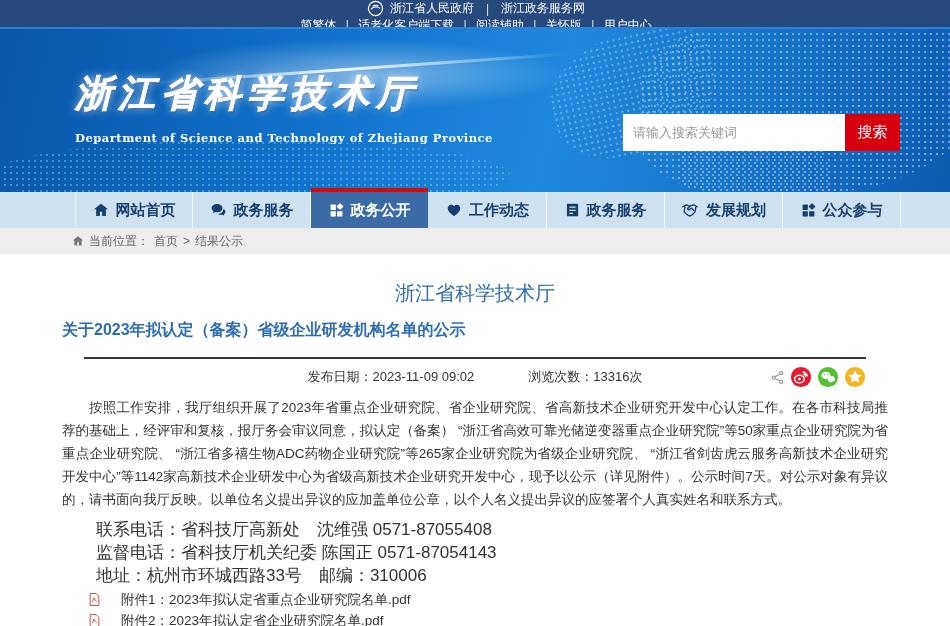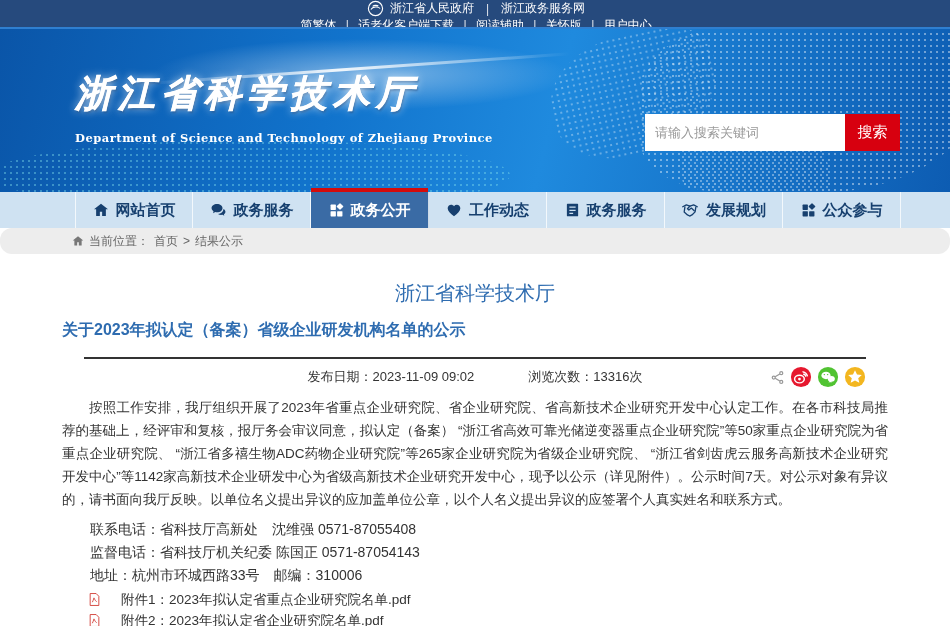--- a/index.html
+++ b/index.html
@@ -29,52 +29,52 @@
   .dots.wave { left:-10px; bottom:-18px; width:520px; height:70px; border-radius:50%;
                background-image:radial-gradient(rgba(130,225,235,.5) 1px, rgba(0,0,0,0) 1.3px); opacity:.8; }
   .flare { position:absolute; left:150px; top:38px; width:420px; height:3px;
            background:linear-gradient(90deg, rgba(255,255,255,0), rgba(255,255,255,.9) 45%, rgba(255,255,255,0));
            transform:rotate(-4deg); }
   .brand { position:absolute; left:75px; top:40px; color:#fff; }
   .brand .cn { font-family:"DejaVu Serif", "Liberation Serif", serif; font-style:italic; font-weight:bold;
                font-size:37px; letter-spacing:6px; text-shadow:0 0 8px rgba(255,255,255,.8), 1px 2px 2px rgba(10,60,120,.6);
                -webkit-text-stroke:.5px #fff; }
   .brand .en { margin-top:12px; font-size:11.5px; font-weight:bold; letter-spacing:.5px; font-family:"DejaVu Serif","Liberation Serif",serif; }
-  .search { position:absolute; right:50px; top:85px; display:flex; width:255px; height:37px; }
+  .search { position:absolute; right:50px; top:85px; display:flex; width:277px; height:37px; }
   .search input { flex:1; border:none; outline:none; padding:0 10px; font-size:13px; color:#333; }
   .search input::placeholder { color:#999; }
   .search button { width:55px; background:#d7000f; color:#fff; border:none; font-size:15px; cursor:pointer; }
 
   
   .nav { position:relative; height:36px; background:#cfe2f2; display:flex; padding-left:75px; }
   .nav-item { position:relative; width:118px; display:flex; align-items:center; justify-content:center; gap:7px;
               font-size:15px; font-weight:bold; color:#17406f; cursor:pointer; border-right:1px solid rgba(255,255,255,.75); }
   .nav-item:first-child { border-left:1px solid rgba(255,255,255,.75); }
   .nav-item svg { flex:none; }
   .nav-item.active { background:#3a6ba5; color:#fff; }
   .nav-item.active::before { content:""; position:absolute; left:0; top:-4px; width:100%; height:4px; background:#d40b0b; }
 
   
   .crumb { height:26px; background:#ededed; display:flex; align-items:center; gap:5px;
-           padding-left:72px; font-size:12px; color:#666;border-radius:12px; }
+           padding-left:72px; font-size:12px; color:#666; }
   .crumb a { color:#666; text-decoration:none; cursor:pointer; }
 
   
   .article { padding:0 62px; color:#333; }
   .a-title1 { margin-top:26px; text-align:center; font-size:20px; color:#2e6cb0; }
   .a-title2 { margin-top:13px; text-align:left; font-size:16px; font-weight:bold; color:#2e6cb0; }
   .a-rule { margin:16px 22px 0 22px; border:none; border-top:2px solid #333; }
   .a-meta { position:relative; display:flex; justify-content:center; gap:54px; align-items:center;
             padding:9px 22px 6px; font-size:13px; color:#333; }
   .a-share { position:absolute; right:22px; top:7px; display:flex; align-items:center; gap:5px; }
   .a-share span { display:inline-flex; cursor:pointer; }
   .a-body { font-size:13.5px; line-height:23px; text-align:justify; }
   .a-body p.lead { text-indent:2em; margin-top:4px; }
   .a-contact { margin-top:7px; }
-  .a-contact div { text-indent:2em; line-height:23px; font-size:14px; }
+  .a-contact div { text-indent:2em; line-height:23px; font-size:17px; }
   .a-files { margin-top:2px; }
   .a-file { display:flex; align-items:center; gap:21px; padding-left:27px; line-height:21px; font-size:13.5px; color:#333; cursor:pointer; text-decoration:none; }
 </style>
 </head>
 <body>
 
 <div class="page">
 
   <div class="topbar">
     <div class="left">

